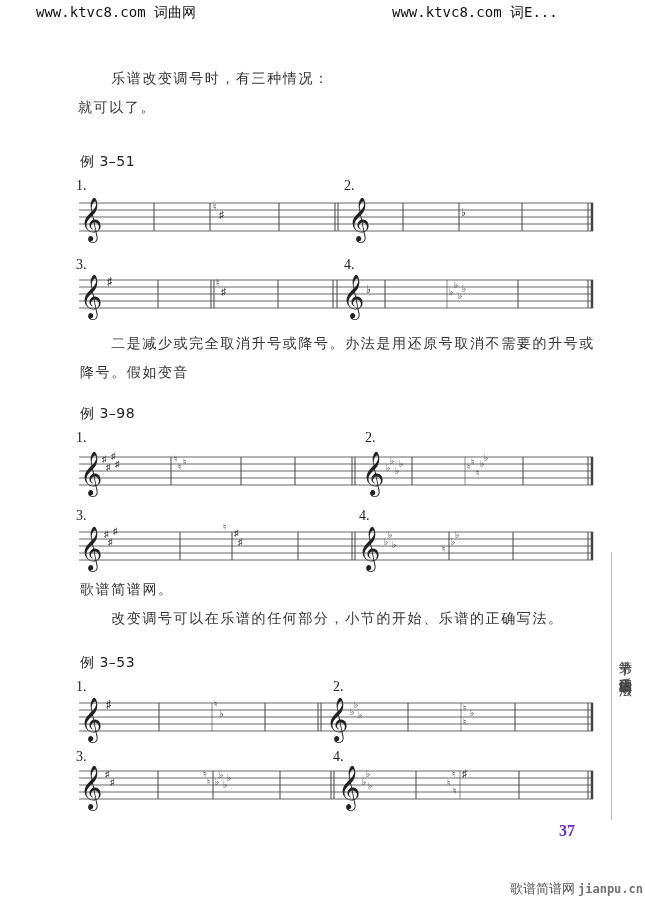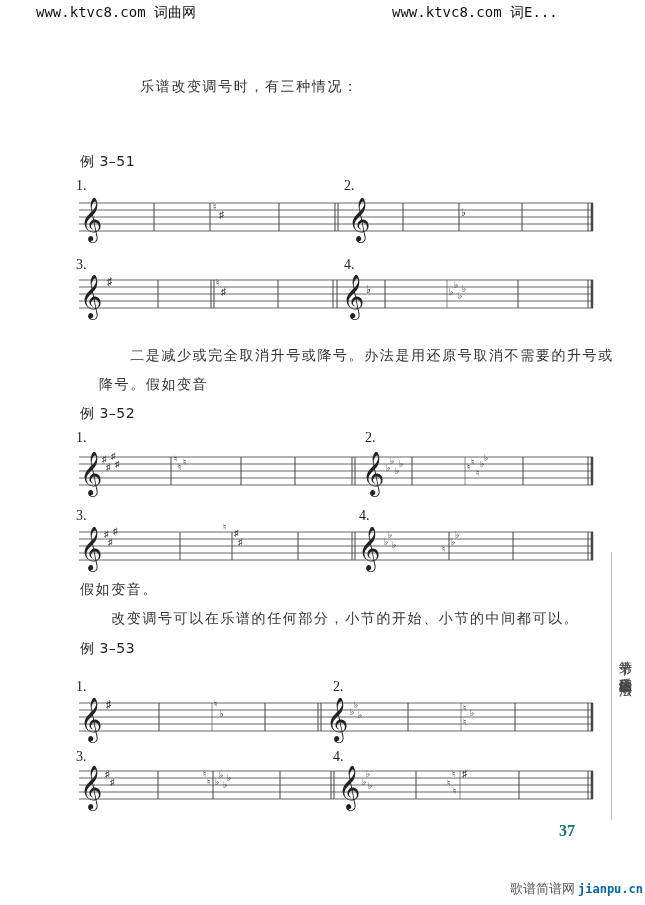--- a/index.html
+++ b/index.html
@@ -6,32 +6,33 @@
   body { width:645px; height:905px; background:#ffffff; position:relative; overflow:hidden;
          font-family:"DejaVu Serif","Liberation Serif",serif; color:#222; }
   .wm { position:absolute; top:4px; font-family:"DejaVu Sans Mono","Liberation Mono",monospace; font-size:14px; color:#111; letter-spacing:0; }
   .wm-left { left:8px;margin-left:28px; }
   .wm-right { left:392px; }
   .para { position:absolute; left:80px; width:520px; font-size:14px; line-height:29px; color:#333; letter-spacing:1.6px; }
   .ex-label { position:absolute; left:80px; font-size:14px; color:#222; font-family:"DejaVu Sans","Liberation Sans",sans-serif; letter-spacing:0.5px; }
   .staff-svg { position:absolute; left:70px; }
   .side-rule { position:absolute; left:611px; top:552px; width:1px; height:268px; background:#bbb; }
   .side-text { position:absolute; left:615px; width:18px; font-size:13px; line-height:16px; color:#444; writing-mode:vertical-rl; letter-spacing:1px; }
-  .page-num { position:absolute; left:559px; top:822px; font-size:16px; font-weight:bold; font-family:"Liberation Serif","DejaVu Serif",serif; color:#0f766e; }
+  .page-num { position:absolute; left:559px; top:822px; font-size:16px; font-weight:bold; font-family:"Liberation Serif","DejaVu Serif",serif; color:#6d28d9; }
   .footer-wm { position:absolute; left:510px; top:880px; font-size:13px; color:#555; white-space:nowrap; }
-  .footer-wm .site { color:#0369a1; font-family:"DejaVu Sans Mono","Liberation Mono",monospace; font-weight:bold; font-size:12px; margin-left:3px; }
+  .footer-wm .site { color:#737373; font-family:"DejaVu Sans Mono","Liberation Mono",monospace; font-weight:bold; font-size:12px; margin-left:3px; }
 </style>
 </head>
 <body>
 
 <div class="wm wm-left">www.ktvc8.com 词曲网</div>
 <div class="wm wm-right">www.ktvc8.com 词E...</div>
 
-<div class="para" style="top:72px;margin-left:29px;">
+<div class="para" style="top:64px;">
   <div>　　乐谱改变调号时，有三种情况：</div>
+  <div style="margin-left:-2px;">就可以了。</div>
 </div>
 
 <div class="ex-label" style="top:153px;">例 3–51</div>
 
 <svg class="staff-svg" style="top:172px;" width="540" height="150" xmlns="http://www.w3.org/2000/svg">
   <g font-family="Liberation Serif, DejaVu Serif, serif" fill="#222" stroke="#444">
 
     <text x="6" y="18" font-size="14" stroke="none">1.</text>
     <text x="274" y="18" font-size="14" stroke="none">2.</text>
     <g stroke-width="0.9" stroke="#555">
@@ -83,25 +84,25 @@
     <text x="379" y="123" font-size="9" stroke="none">♭</text>
     <text x="384" y="116" font-size="9" stroke="none">♭</text>
     <text x="388" y="127" font-size="9" stroke="none">♭</text>
     <text x="392" y="120" font-size="9" stroke="none">♭</text>
     <line x1="448" y1="108" x2="448" y2="136" stroke-width="1"></line>
     <line x1="518" y1="108" x2="518" y2="136" stroke-width="1"></line>
       <line x1="522" y1="108" x2="522" y2="136" stroke-width="2.5"></line>
   </g>
 </svg>
 
-<div class="para" style="top:341px;margin-left:19px;">
+<div class="para" style="top:329px;">
   <div>　　二是减少或完全取消升号或降号。办法是用还原号取消不需要的升号或降号。假如变音</div>
 </div>
 
-<div class="ex-label" style="top:405px;">例 3–52</div>
+<div class="ex-label" style="top:405px;">例 3–98</div>
 
 <svg class="staff-svg" style="top:424px;" width="540" height="150" xmlns="http://www.w3.org/2000/svg">
   <g font-family="Liberation Serif, DejaVu Serif, serif" fill="#222" stroke="#444">
 
     <text x="6" y="18" font-size="14" stroke="none">1.</text>
     <text x="295" y="18" font-size="14" stroke="none">2.</text>
     <g stroke-width="0.9" stroke="#555">
       <line x1="9" y1="33" x2="523" y2="33"></line>
         <line x1="9" y1="40" x2="523" y2="40"></line>
         <line x1="9" y1="47" x2="523" y2="47"></line>
@@ -166,25 +167,25 @@
     <line x1="379" y1="108" x2="379" y2="136" stroke-width="1"></line>
     <text x="381" y="121" font-size="9" stroke="none">♭</text>
     <text x="385" y="114" font-size="9" stroke="none">♭</text>
     <line x1="443" y1="108" x2="443" y2="136" stroke-width="1"></line>
     <line x1="518" y1="108" x2="518" y2="136" stroke-width="1"></line>
       <line x1="522" y1="108" x2="522" y2="136" stroke-width="2.5"></line>
   </g>
 </svg>
 
 <div class="para" style="top:575px;">
-  <div>假如变音。</div>
-  <div>　　改变调号可以在乐谱的任何部分，小节的开始、小节的中间都可以。</div>
-</div>
-
-<div class="ex-label" style="top:640px;">例 3–53</div>
+  <div>歌谱简谱网。</div>
+  <div>　　改变调号可以在乐谱的任何部分，小节的开始、乐谱的正确写法。</div>
+</div>
+
+<div class="ex-label" style="top:654px;">例 3–53</div>
 
 <svg class="staff-svg" style="top:673px;" width="540" height="145" xmlns="http://www.w3.org/2000/svg">
   <g font-family="Liberation Serif, DejaVu Serif, serif" fill="#222" stroke="#444">
 
     <text x="6" y="18" font-size="14" stroke="none">1.</text>
     <text x="263" y="18" font-size="14" stroke="none">2.</text>
     <g stroke-width="0.9" stroke="#555">
       <line x1="9" y1="30" x2="523" y2="30"></line>
         <line x1="9" y1="37" x2="523" y2="37"></line>
         <line x1="9" y1="44" x2="523" y2="44"></line>

